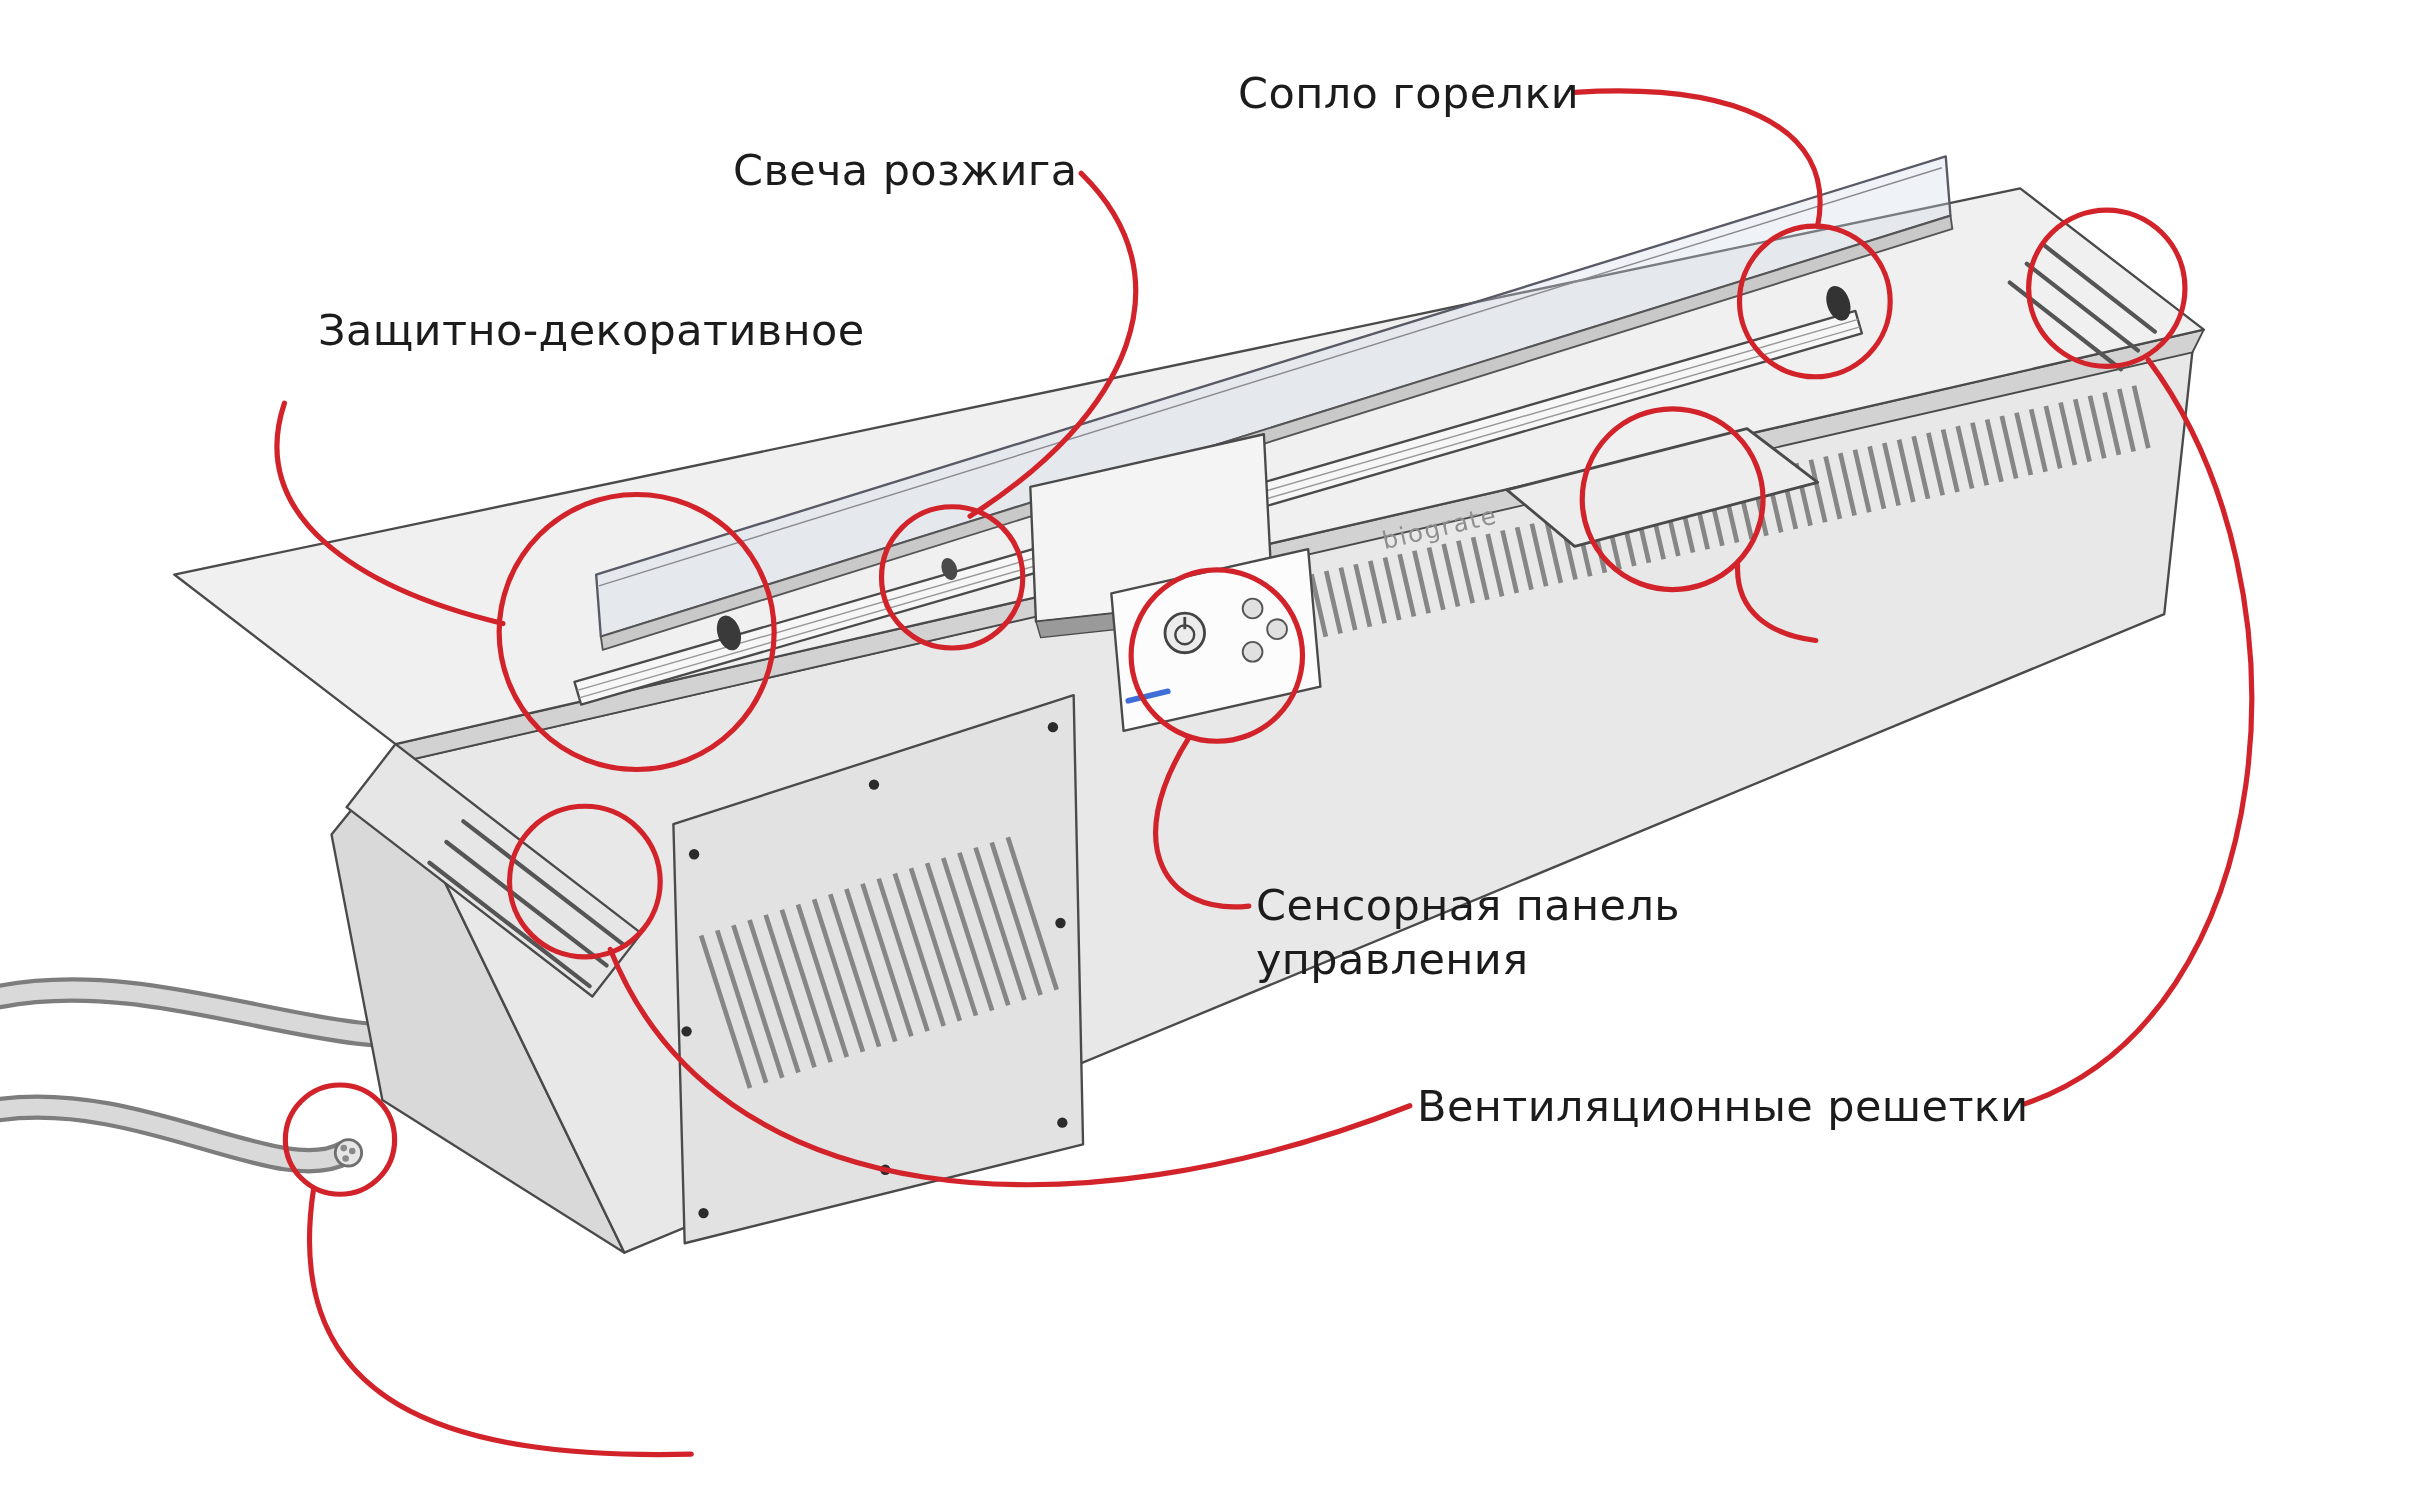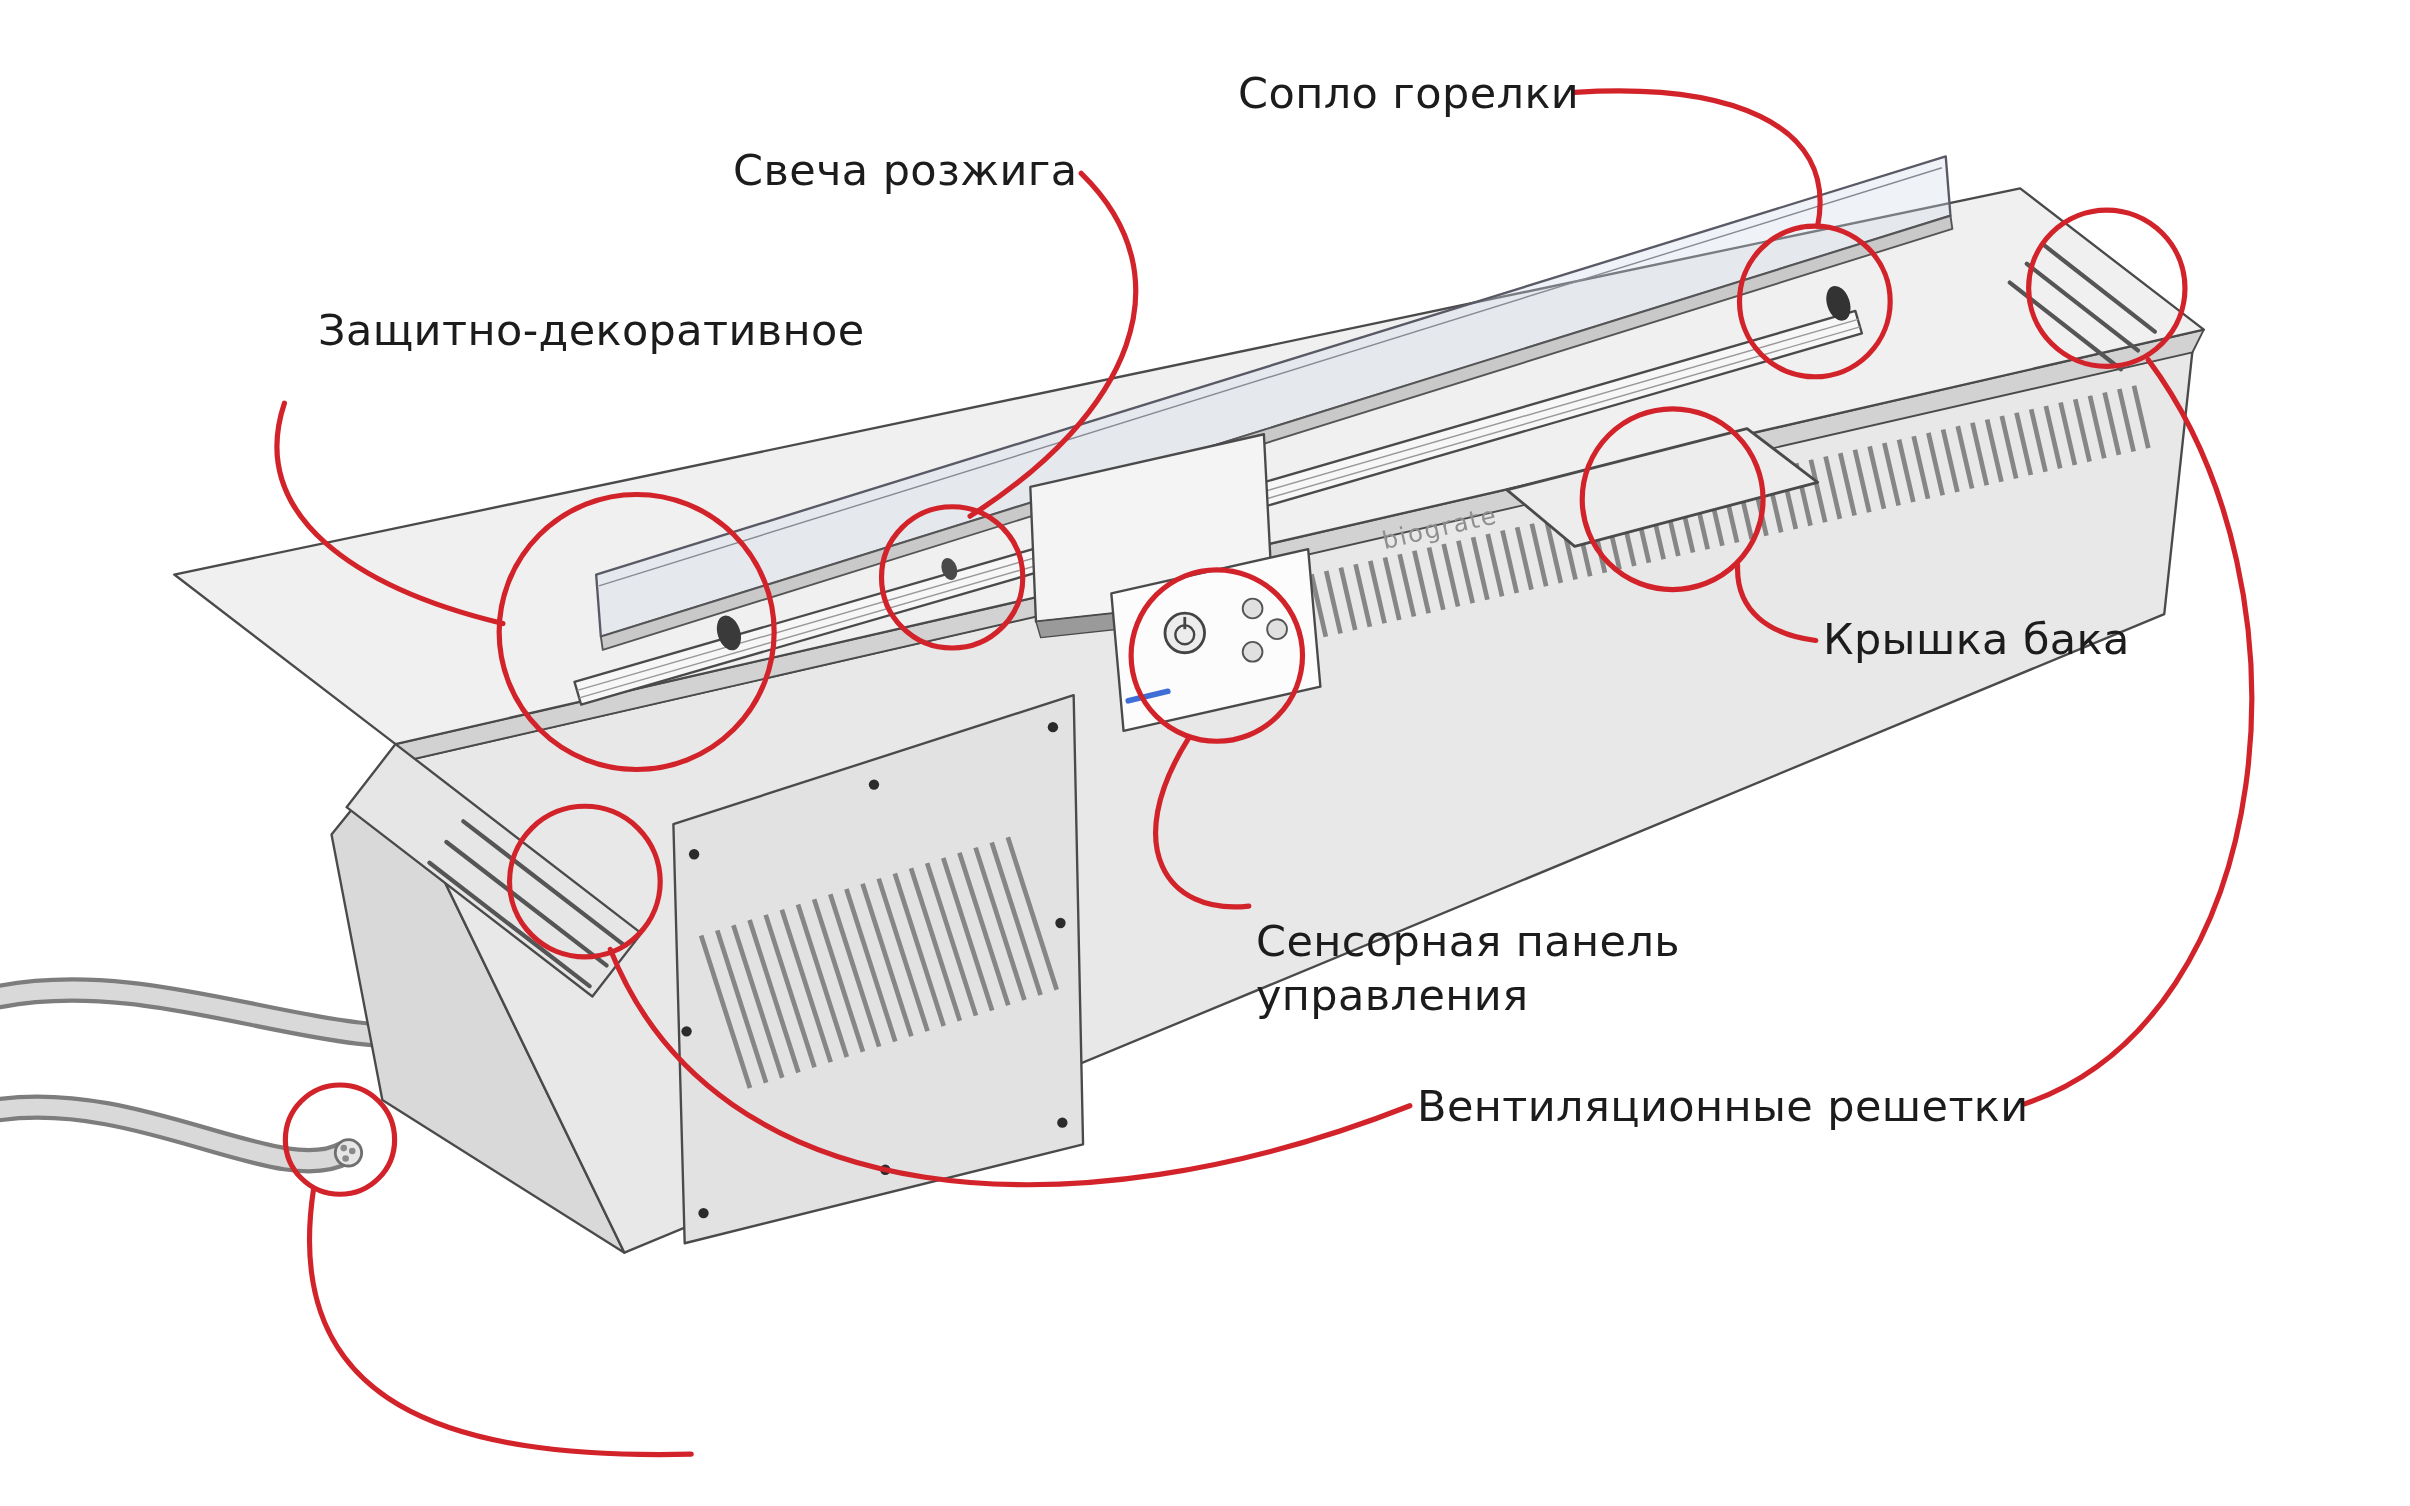--- a/index.html
+++ b/index.html
@@ -138,23 +138,22 @@
   </svg>
 
   <div class="label" style="left:1238px;top:66px;text-align:center;">Сопло горелки</div>
 
   <div class="label" style="left:733px;top:143px;">Свеча розжига</div>
 
   <div class="label" style="left:318px;top:303px;">
     <span>Защитно-декоративное</span>
   </div>
 
-  <div class="label" style="left:1823px;top:612px;">Крышка бака</div>
 
-  <div class="label" style="left:1256px;top:878px;margin-top:36px;">
+  <div class="label" style="left:1256px;top:878px;">
     <span>Сенсорная панель</span>
     <span>управления</span>
   </div>
 
   <div class="label" style="left:1417px;top:1079px;">Вентиляционные решетки</div>
 
 
 </div>
 
 

